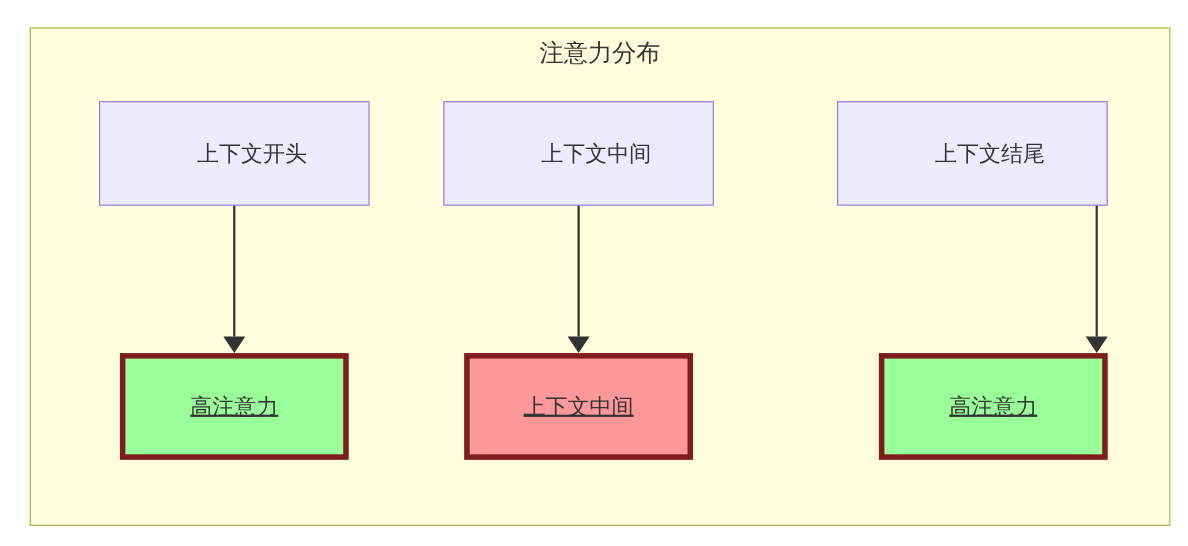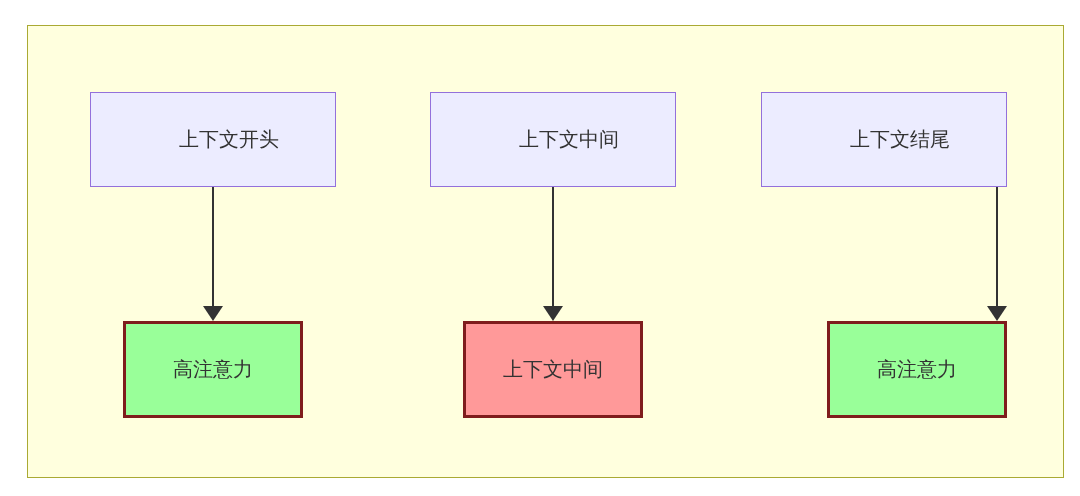--- a/index.html
+++ b/index.html
@@ -37,42 +37,43 @@
   .flow-column {
     position: absolute;
     top: 66px;
     width: 250px;
     height: 326px;
     display: flex;
     flex-direction: column;
     align-items: center;
   }
   .col-0 { left: 60px; }
-  .col-1 { left: 400px; align-items: center; }
+  .col-1 { left: 373px; align-items: center; }
   .col-2 { left: 729px; align-items: flex-end; }
   .node {
     box-sizing: border-box;
     display: flex;
     align-items: center;
     justify-content: center;
     font-size: 20px;
     color: #333333;
     text-align: center;
   }
   .node.top-node {
     width: 246px;
     height: 95px;
     background: #ECECFF;
     border: 1.5px solid #9370DB;
     padding-left: 32px;
   }
   .node.bottom-node {
-    width: 180px;
+    width: 208px;
     height: 97px;
-    border: 3px solid #7f1d1d;
+    border: 5px solid #7f1d1d;
+    text-decoration: underline;
   }
   .node.level-high { background: #99ff99; }
   .node.level-low  { background: #ff9999; }
   .arrow {
     flex: 1 1 auto;
     display: flex;
     flex-direction: column;
     align-items: center;
     justify-content: flex-start;
   }
@@ -87,20 +88,21 @@
     border-left: 10px solid transparent;
     border-right: 10px solid transparent;
     border-top: 15px solid #333333;
   }
 </style>
 </head>
 <body>
 
 <div class="canvas">
   <div class="cluster">
+    <div class="cluster-title">注意力分布</div>
 
     <div class="flow-column col-0">
       <div class="node top-node">
         <span>上下文开头</span>
       </div>
       <div class="arrow">
         <div class="arrow-line"></div>
         <div class="arrow-head"></div>
       </div>
       <div class="node bottom-node level-high">

